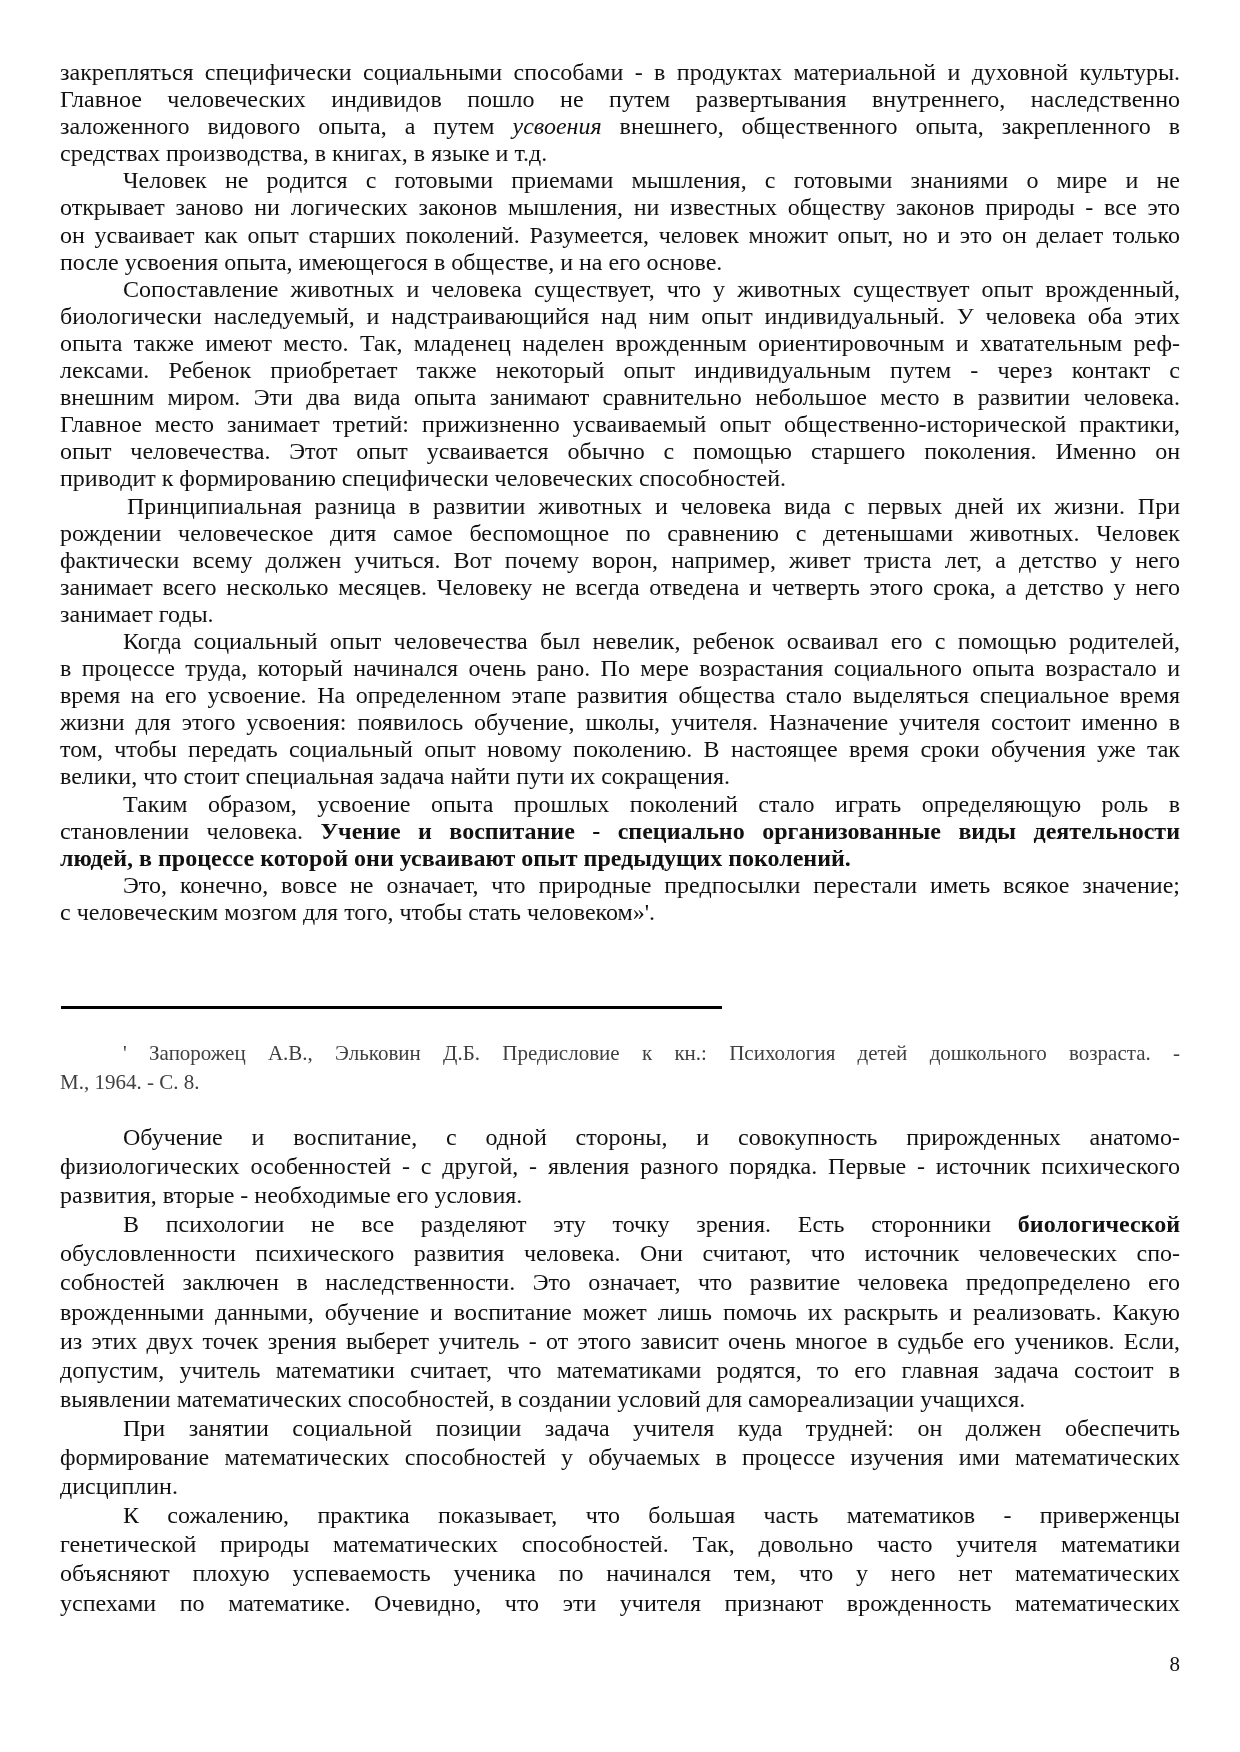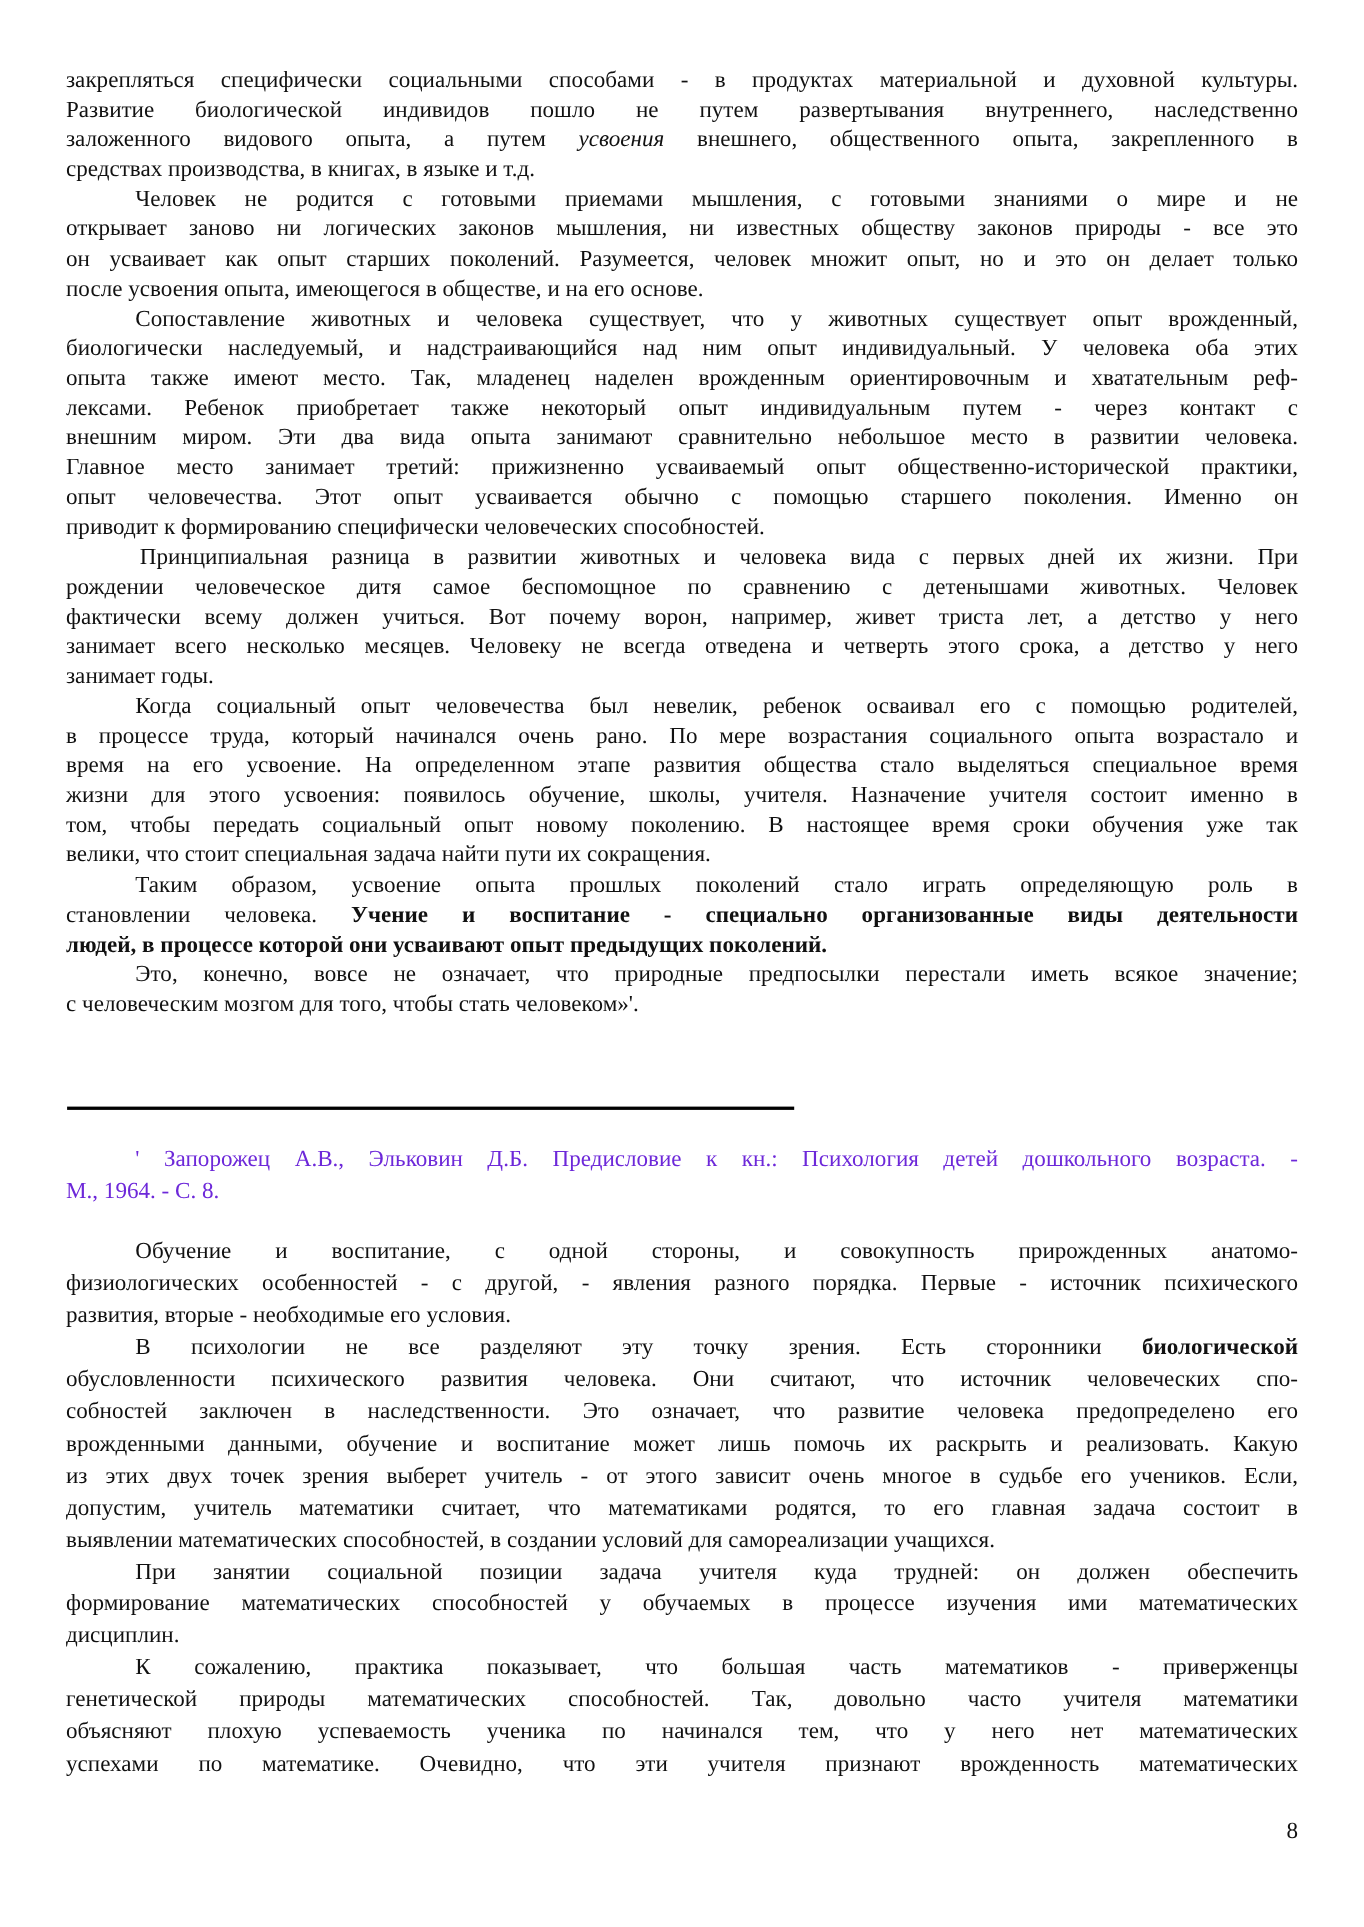--- a/index.html
+++ b/index.html
@@ -1,49 +1,49 @@
 <!DOCTYPE html>
 <html><head>
   <meta charset="utf-8">
   <style>
     html, body { margin: 0; padding: 0; background: #ffffff; }
     body { width: 1240px; height: 1752px; position: relative; overflow: hidden; }
     .page { position: absolute; left: 0; top: 0; width: 1240px; height: 1752px; background: #fff; }
     .block {
       position: absolute; left: 60px; width: 1120px;
       font-family: "Liberation Serif", "DejaVu Serif", serif;
-      font-size: 21px; color: #111;
+      font-size: 24px; color: #111;
     }
     .upper { top: 59px; line-height: 27.1px; }
     .lower { top: 1123px; line-height: 29.1px; }
     .line { display: block; text-align: justify; text-align-last: justify; white-space: nowrap; }
     .line.last { text-align-last: left; }
     .line.ind { padding-left: 63px; }
     .line.ind2 { padding-left: 67px; }
     .b { font-weight: bold; }
     .i { font-style: italic; }
     .rule { position: absolute; left: 61px; top: 1006px; width: 661px; height: 3px; background: #000; }
     .footnote {
       position: absolute; left: 60px; width: 1120px; top: 1039px;
       font-family: "Liberation Serif", "DejaVu Serif", serif;
-      font-size: 21px; line-height: 29px; color: #6d28d9;
+      font-size: 21px; line-height: 29px; color: #404040;
     }
     .page-number {
       position: absolute; right: 60px; top: 1652px;
       font-family: "Liberation Serif", "DejaVu Serif", serif;
       font-size: 21px; color: #111;
     }
   </style>
 </head>
 <body>
 
 <div class="page">
   <div class="block upper" id="upper">
       <span class="line">закрепляться специфически социальными способами - в продуктах материальной и духовной культуры.</span>
-      <span class="line">Развитие биологической индивидов пошло не путем развертывания внутреннего, наследственно</span>
+      <span class="line">Главное человеческих индивидов пошло не путем развертывания внутреннего, наследственно</span>
       <span class="line">заложенного видового опыта, а путем <span class="i">усвоения</span> внешнего, общественного опыта, закрепленного в</span>
       <span class="line last">средствах производства, в книгах, в языке и т.д.</span>
       <span class="line ind">Человек не родится с готовыми приемами мышления, с готовыми знаниями о мире и не</span>
       <span class="line">открывает заново ни логических законов мышления, ни известных обществу законов природы - все это</span>
       <span class="line">он усваивает как опыт старших поколений. Разумеется, человек множит опыт, но и это он делает только</span>
       <span class="line last">после усвоения опыта, имеющегося в обществе, и на его основе.</span>
       <span class="line ind">Сопоставление животных и человека существует, что у животных существует опыт врожденный,</span>
       <span class="line">биологически наследуемый, и надстраивающийся над ним опыт индивидуальный. У человека оба этих</span>
       <span class="line">опыта также имеют место. Так, младенец наделен врожденным ориентировочным и хватательным реф-</span>
       <span class="line">лексами. Ребенок приобретает также некоторый опыт индивидуальным путем - через контакт с</span>

